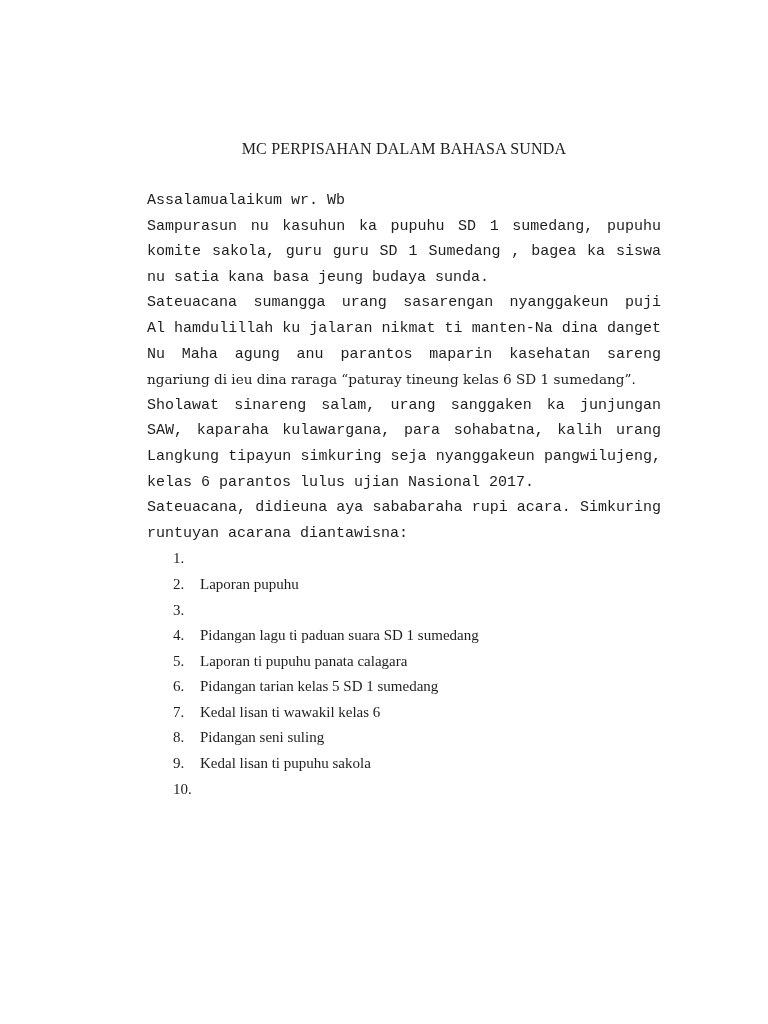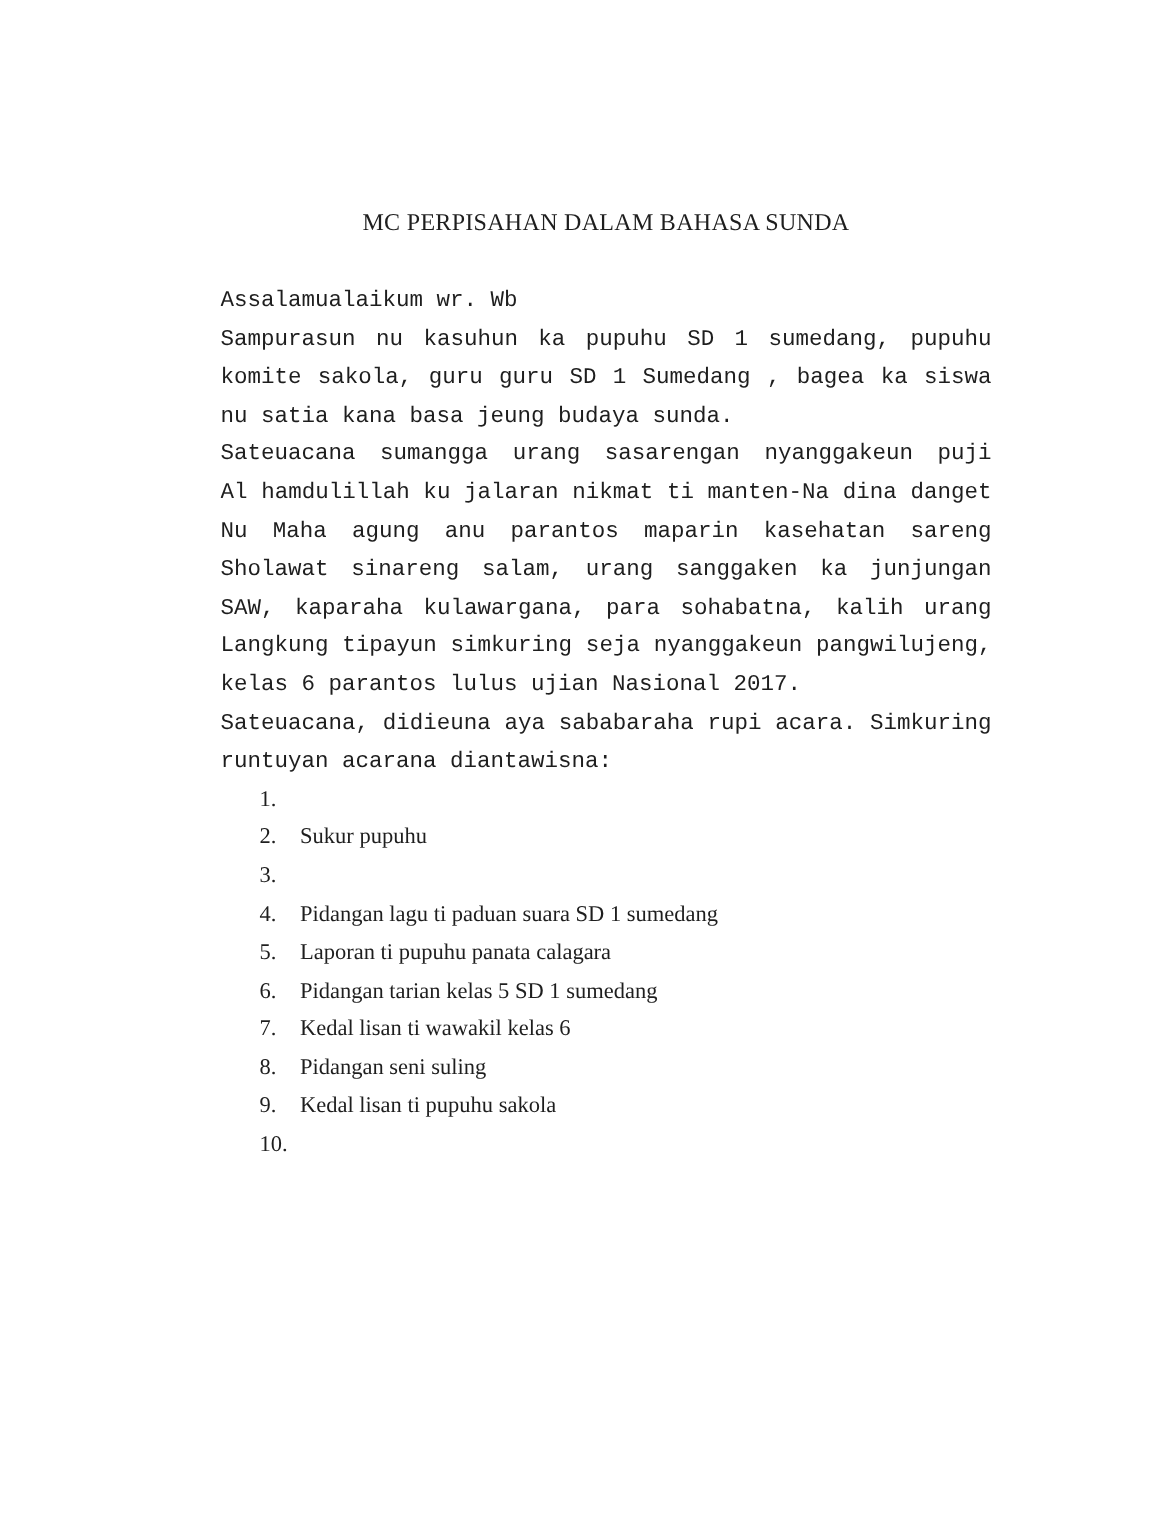--- a/index.html
+++ b/index.html
@@ -81,20 +81,21 @@
 
 
   <div class="line plain">nu satia kana basa jeung budaya sunda.</div>
 
   <div class="line justify">Sateuacana sumangga urang sasarengan nyanggakeun puji sinareng Sukur Kagusti</div>
 
   <div class="line justify">Al hamdulillah ku jalaran nikmat ti manten-Na dina danget ieu urang tiasakempel</div>
 
   <div class="line justify">Nu Maha agung anu parantos maparin kasehatan sareng kakiatan ka urang sadaya.</div>
 
+  <div class="line alt">ngariung di ieu dina raraga “paturay tineung kelas 6 SD 1 sumedang”.</div>
 
   <div class="line justify">Sholawat sinareng salam, urang sanggaken ka junjungan alam nabi Muhammad</div>
 
   <div class="line justify">SAW, kaparaha kulawargana, para sohabatna, kalih urang selaku umatna. Aamiin.</div>
 
   <div class="line justify">Langkung tipayun simkuring seja nyanggakeun pangwilujeng, rehna siswa siswi</div>
 
   <div class="line plain">kelas 6 parantos lulus ujian Nasional 2017.</div>
 
   <div class="line justify">Sateuacana, didieuna aya sababaraha rupi acara. Simkuring bade medarkeun heula</div>
@@ -102,21 +103,21 @@
   <div class="line plain">runtuyan acarana diantawisna:</div>
 </div>
 
     <div class="agenda">
   <div class="li">
     <span class="num">1.</span>
   </div>
 
   <div class="li">
     <span class="num">2.</span>
-    <span class="txt">Sukur pupuhu</span>
+    <span class="txt">Laporan pupuhu</span>
   </div>
 
   <div class="li">
     <span class="num">3.</span>
   </div>
 
   <div class="li">
     <span class="num">4.</span>
     <span class="txt">Pidangan lagu ti paduan suara SD 1 sumedang</span>
   </div>

